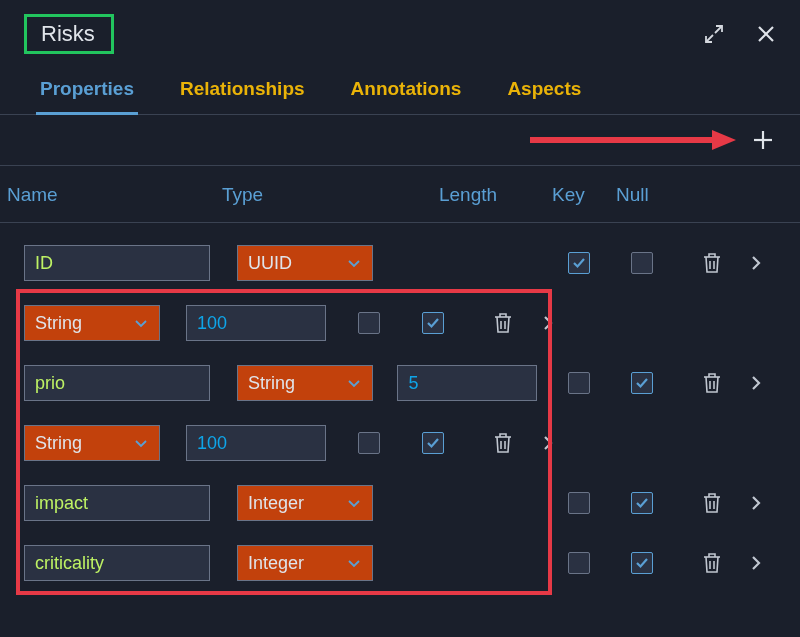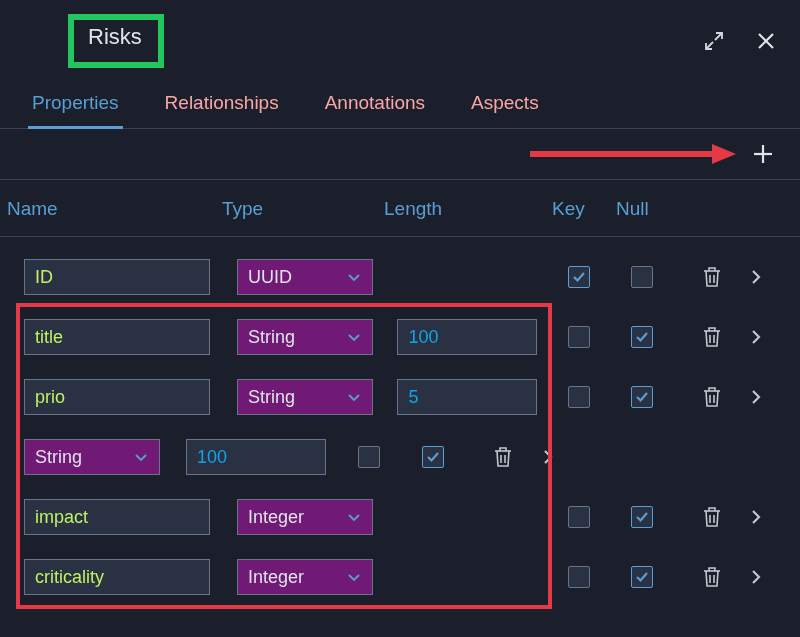--- a/index.html
+++ b/index.html
@@ -18,50 +18,50 @@
     .panel {
       padding: 0;
     }
     .header {
       display: flex;
       align-items: center;
       justify-content: space-between;
       padding: 14px 24px 14px 24px;
     }
     .title-wrap {
-      border: 6px solid #22c55e;
-      padding: 4px 16px 12px 14px;
-      margin-left: 44px;
+      border: 3px solid #22c55e;
+      padding: 4px 16px 4px 14px;
     }
     .title {
       font-size: 22px;
       color: #e0e4ea;
       font-weight: 400;
     }
     .header-actions {
       display: flex;
       gap: 32px;
       align-items: center;
     }
     .icon-btn {
       cursor: pointer;
       display: flex;
       align-items: center;
       justify-content: center;
     }
     .tabs {
       display: flex;
       gap: 38px;
-      padding: 0 24px 0 28px;
+      padding: 0 24px 0 36px;
       border-bottom: 1px solid #3a4252;
+      font-weight: bold;
     }
     .tab {
       font-size: 19px;
       padding: 10px 4px 14px 4px;
-      color: #fca5a5;
+      color: #eab308;
       cursor: pointer;
       position: relative;
     }
     .tab.active {
       color: #5a9fd4;
     }
     .tab.active::after {
       content: "";
       position: absolute;
       left: 0;
@@ -86,21 +86,21 @@
     }
     .table-head {
       display: flex;
       padding: 18px 24px 16px 7px;
       border-bottom: 1px solid #3a4252;
       color: #5a9fd4;
       font-size: 19px;
     }
     .col-name { width: 215px; }
     .col-type { width: 162px; }
-    .col-length { width: 168px; }
+    .col-length { width: 168px; text-align: center; }
     .col-key { width: 64px; }
     .col-null { width: 60px; }
     .col-actions { flex: 1; }
     .rows {
       padding: 10px 0 0 0;
       position: relative;
     }
     .row {
       display: flex;
       align-items: center;
@@ -117,21 +117,21 @@
     .text-input {
       background: #2a3142;
       border: 1px solid #6a7488;
       color: #bef264;
       font-size: 18px;
       padding: 6px 10px;
       width: 186px;
       height: 36px;
     }
     .select-box {
-      background: #701a75;
+      background: #c2410c;
       border: 1px solid #6a7488;
       color: #e0e4ea;
       font-size: 18px;
       padding: 0 10px;
       width: 136px;
       height: 36px;
       display: flex;
       align-items: center;
       justify-content: space-between;
       cursor: pointer;
@@ -265,21 +265,20 @@
         </div>
         <div class="cell-chevron">
           <div class="icon-btn">
             <svg width="14" height="20" viewBox="0 0 14 20" fill="none" stroke="#c0c6d0" stroke-width="2.2">
               <path d="M4 4 L10 10 L4 16"></path>
             </svg>
           </div>
         </div>
       </div>
       <div class="row">
-        <div class="cell-name"><input class="text-input" value="title" style=""></div>
         <div class="cell-type">
           <div class="select-box">
             <span>String</span>
             <span>
               <svg width="16" height="16" viewBox="0 0 16 16" fill="none" stroke="#5a9fd4" stroke-width="1.8">
                 <path d="M3 6 L8 11 L13 6"></path>
               </svg>
             </span>
           </div>
         </div>

